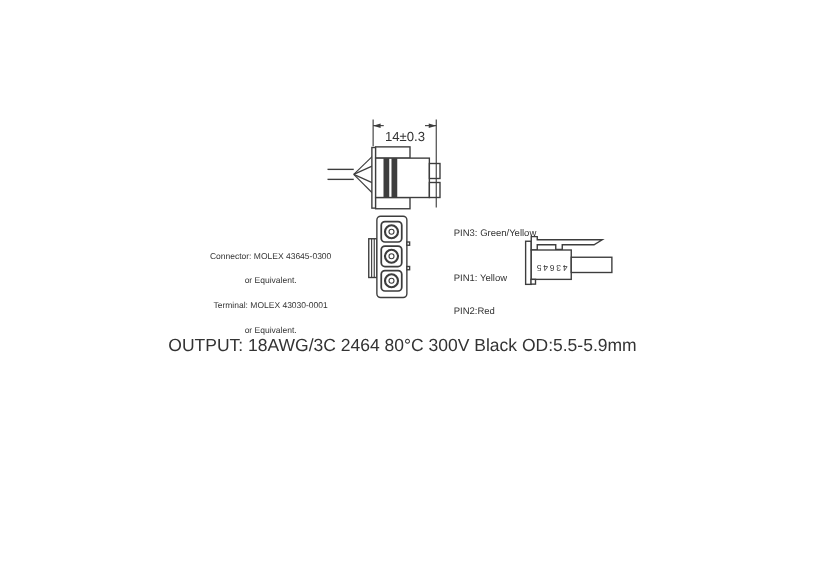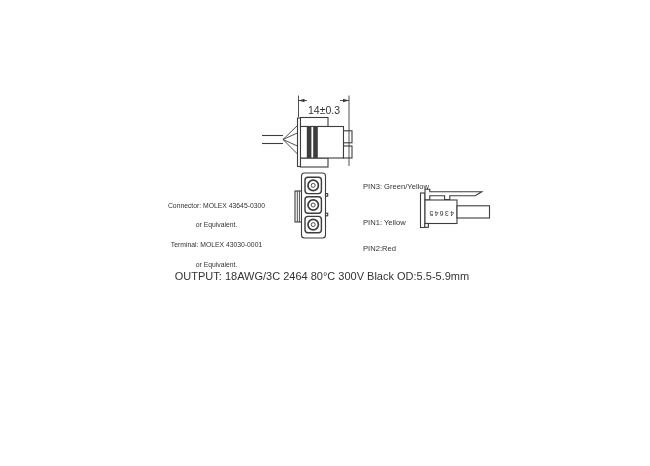--- a/index.html
+++ b/index.html
@@ -14,21 +14,21 @@
   .dim-label { left:296px; top:104px; width:56px; text-align:center; font-size:10.5px; }
   .note-block { left:150px; top:189.5px; width:133px; text-align:center;
                 font-size:6.8px; line-height:6.6px; }
   .pin-label { left:328px; font-size:7.6px; line-height:8px;padding-left:35px; }
   .pin-label.p3 { top:182.5px; }
   .pin-label.p2 { top:214px;margin-top:31px; }
   .pin-label.p1 { top:218.5px; }
   .plug-marking { left:426px; top:205.5px; width:30px; height:11px; text-align:center;
                   font-size:6.8px; letter-spacing:1.4px; transform:rotate(180deg); }
   .output-block { left:0; top:251px; width:644px; text-align:center;
-                  font-size:11px; line-height:10px; }
+                  font-size:14px; line-height:10px; }
   .ln  { stroke:var(--line); stroke-width:1.1; fill:none; }
   .shp { stroke:var(--line); stroke-width:1.1; fill:#ffffff; }
   .fill { fill:var(--line); stroke:none; }
   .thin { stroke:var(--line); stroke-width:0.9; fill:none; }
 </style>
 </head>
 <body>
 
 <div class="canvas">
 

